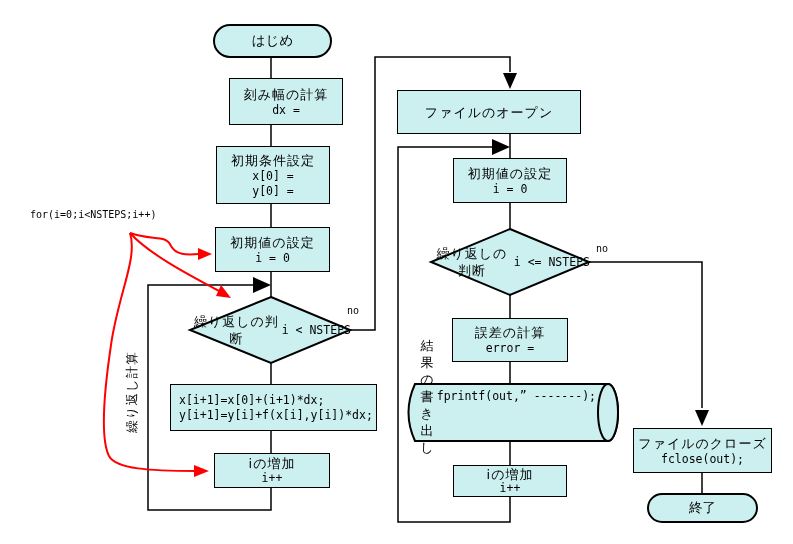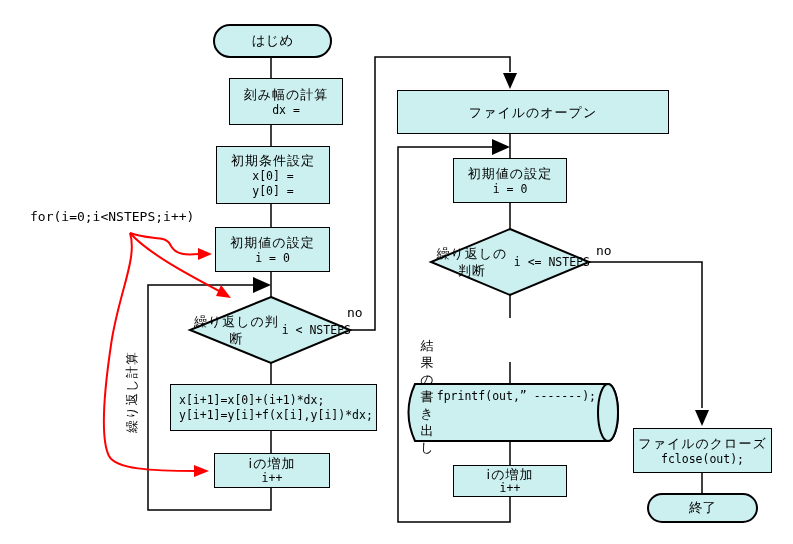--- a/index.html
+++ b/index.html
@@ -8,21 +8,21 @@
   svg.wires{position:absolute;left:0;top:0;width:793px;height:544px;}
   .node{position:absolute;background:#ccf0f0;border:1.5px solid #000;box-sizing:border-box;
         display:flex;flex-direction:column;justify-content:center;align-items:center;
         text-align:center;}
   .terminal{border:2.5px solid #000;border-radius:17px;font-size:13.5px;}
   .title{font-size:13px;line-height:17px;letter-spacing:1px;}
   .code{font-family:"DejaVu Sans Mono","Liberation Mono",monospace;font-size:11.5px;
         line-height:15px;white-space:pre;letter-spacing:0;}
   .code-left{align-items:flex-start;padding-left:8px;}
   .mono-label{position:absolute;font-family:"DejaVu Sans Mono","Liberation Mono",monospace;
-              font-size:13px;white-space:pre;}
+              font-size:10px;white-space:pre;}
   .overlay-text{position:absolute;display:flex;flex-direction:row;justify-content:center;
                 align-items:center;text-align:center;background:transparent;}
   .vlabel{position:absolute;transform:rotate(-90deg);font-size:12.5px;letter-spacing:1px;
           text-align:center;}
 </style>
 </head>
 <body>
 
 <div class="stage">
 
@@ -100,34 +100,38 @@
   <div class="node code-left" style="left:170px;top:384px;width:207px;height:47px;">
     <div class="code">x[i+1]=x[0]+(i+1)*dx;</div>
     <div class="code">y[i+1]=y[i]+f(x[i],y[i])*dx;</div>
   </div>
 
   <div class="node" style="left:214px;top:453px;width:116px;height:35px;">
     <div class="title" style="line-height:15px;">iの増加</div>
     <div class="code">i++</div>
   </div>
 
-  <div class="node" style="left:397px;top:90px;width:272px;height:44px;">
+  <div class="node" style="left:397px;top:90px;width:184px;height:44px;">
     <div class="title">ファイルのオープン</div>
   </div>
 
   <div class="node" style="left:453px;top:158px;width:114px;height:45px;">
     <div class="title">初期値の設定</div>
     <div class="code">i = 0</div>
   </div>
 
   <div class="overlay-text" style="left:430px;top:234px;width:160px;height:56px;">
     <div class="title">繰り返しの判断</div>
     <div class="code">i &lt;= NSTEPS</div>
   </div>
 
+  <div class="node" style="left:452px;top:318px;width:116px;height:44px;">
+    <div class="title">誤差の計算</div>
+    <div class="code">error =</div>
+  </div>
 
   <div class="overlay-text" style="left:418px;top:372px;width:178px;height:48px;">
     <div class="title">結果の書き出し</div>
     <div class="code">fprintf(out,” -------);</div>
   </div>
 
   <div class="node" style="left:453px;top:465px;width:114px;height:32px;">
     <div class="title" style="line-height:14px;">iの増加</div>
     <div class="code" style="line-height:13px;">i++</div>
   </div>

